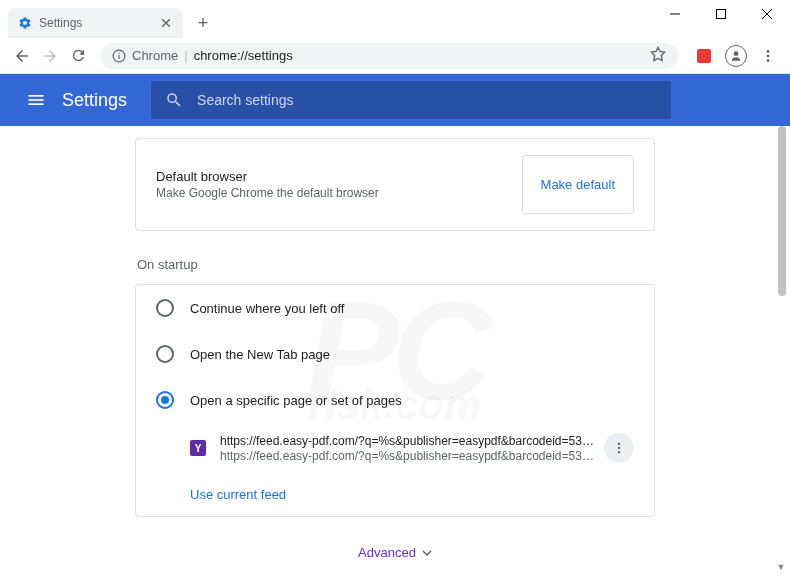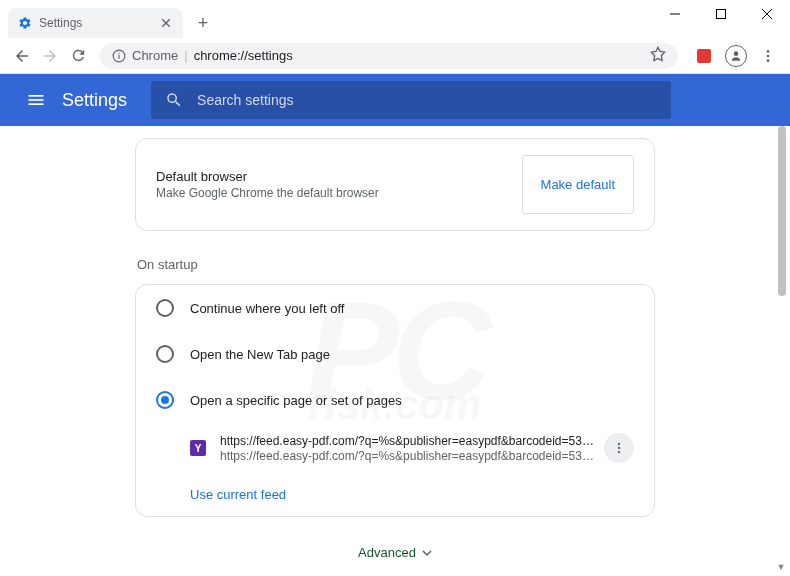--- a/index.html
+++ b/index.html
@@ -39,21 +39,21 @@
 .search-wrap { flex: 1; max-width: 520px; height: 38px; background: #2850a7; border-radius: 2px; display: flex; align-items: center; padding: 0 14px; }
 .search-wrap svg { margin-right: 14px; }
 .search-input { background: transparent; border: none; outline: none; color: #fff; font-size: 14px; flex: 1; }
 .search-input::placeholder { color: #d0d8f0; }
 
 
 .content-area { height: calc(576px - 38px - 36px - 52px); background: #fff; overflow-y: auto; position: relative; display: flex; flex-direction: column; align-items: center; padding-top: 12px; }
 .scrollbar-thumb { position: absolute; right: 4px; top: 0; width: 8px; height: 170px; background: #c1c1c1; border-radius: 4px; }
 .scroll-arrow { position: absolute; right: 2px; width: 14px; height: 14px; display: flex; align-items: center; justify-content: center; color: #888; font-size: 9px; }
 
-.card { width: 520px; border: 1px solid #e0e0e0; border-radius: 12px; gap: 8px; }
+.card { width: 520px; border: 1px solid #e0e0e0; border-radius: 4px; gap: 8px; }
 
 .default-browser-card { padding: 16px 20px; display: flex; align-items: center; justify-content: space-between; }
 .db-text .db-title { font-size: 13px; color: #202124; margin-bottom: 2px; }
 .db-text .db-sub { font-size: 12px; color: #5f6368; }
 .make-default-btn { border: 1px solid #dadce0; background: #fff; color: #1a73e8; font-size: 13px; padding: 21px 18px; border-radius: 3px; cursor: pointer; }
 
 .section-heading { width: 520px; font-size: 13px; color: #5f6368; margin: 26px 0 12px 0; padding: 0 2px; }
 
 .startup-card { }
 .radio-row { display: flex; align-items: center; padding: 14px 20px; font-size: 13px; color: #202124; cursor: pointer; }
@@ -63,21 +63,21 @@
 
 .page-entry { display: flex; align-items: center; padding: 10px 20px 10px 54px; }
 .favicon { width: 16px; height: 16px; background: #5e2ca5; border-radius: 2px; margin-right: 14px; flex-shrink: 0; display:flex;align-items:center;justify-content:center; color:#fff; font-size:10px; font-weight:bold;}
 .page-urls { flex: 1; min-width: 0; }
 .page-urls div { font-size: 12px; color: #5f6368; white-space: nowrap; overflow: hidden; text-overflow: ellipsis; }
 .page-urls div:first-child { color: #202124; margin-bottom: 1px; }
 .more-btn { width: 30px; height: 30px; border-radius: 50%; background: #eceff1; display: flex; align-items: center; justify-content: center; cursor: pointer; margin-left: 8px; flex-shrink: 0; }
 
 .link-row { padding: 14px 20px 14px 54px; font-size: 13px; color: #1a73e8; cursor: pointer; }
 
-.advanced { display: flex; align-items: center; justify-content: center; margin: 28px 0 12px; font-size: 13px; color: #14532d; cursor: pointer; }
+.advanced { display: flex; align-items: center; justify-content: center; margin: 28px 0 12px; font-size: 13px; color: #6d28d9; cursor: pointer; }
 .advanced svg { margin-left: 6px; }
 
 
 .watermark { position: absolute; top: 50%; left: 50%; transform: translate(-50%, -50%); font-size: 140px; font-weight: 700; color: rgba(0,0,0,0.03); pointer-events: none; font-style: italic; letter-spacing: -8px; white-space: nowrap; }
 .watermark-sub { position: absolute; top: 62%; left: 50%; transform: translate(-50%, -50%); font-size: 42px; font-weight: 700; color: rgba(0,0,0,0.03); pointer-events: none; font-style: italic; }
 </style>
 </head>
 <body>
 
 <div class="titlebar">

